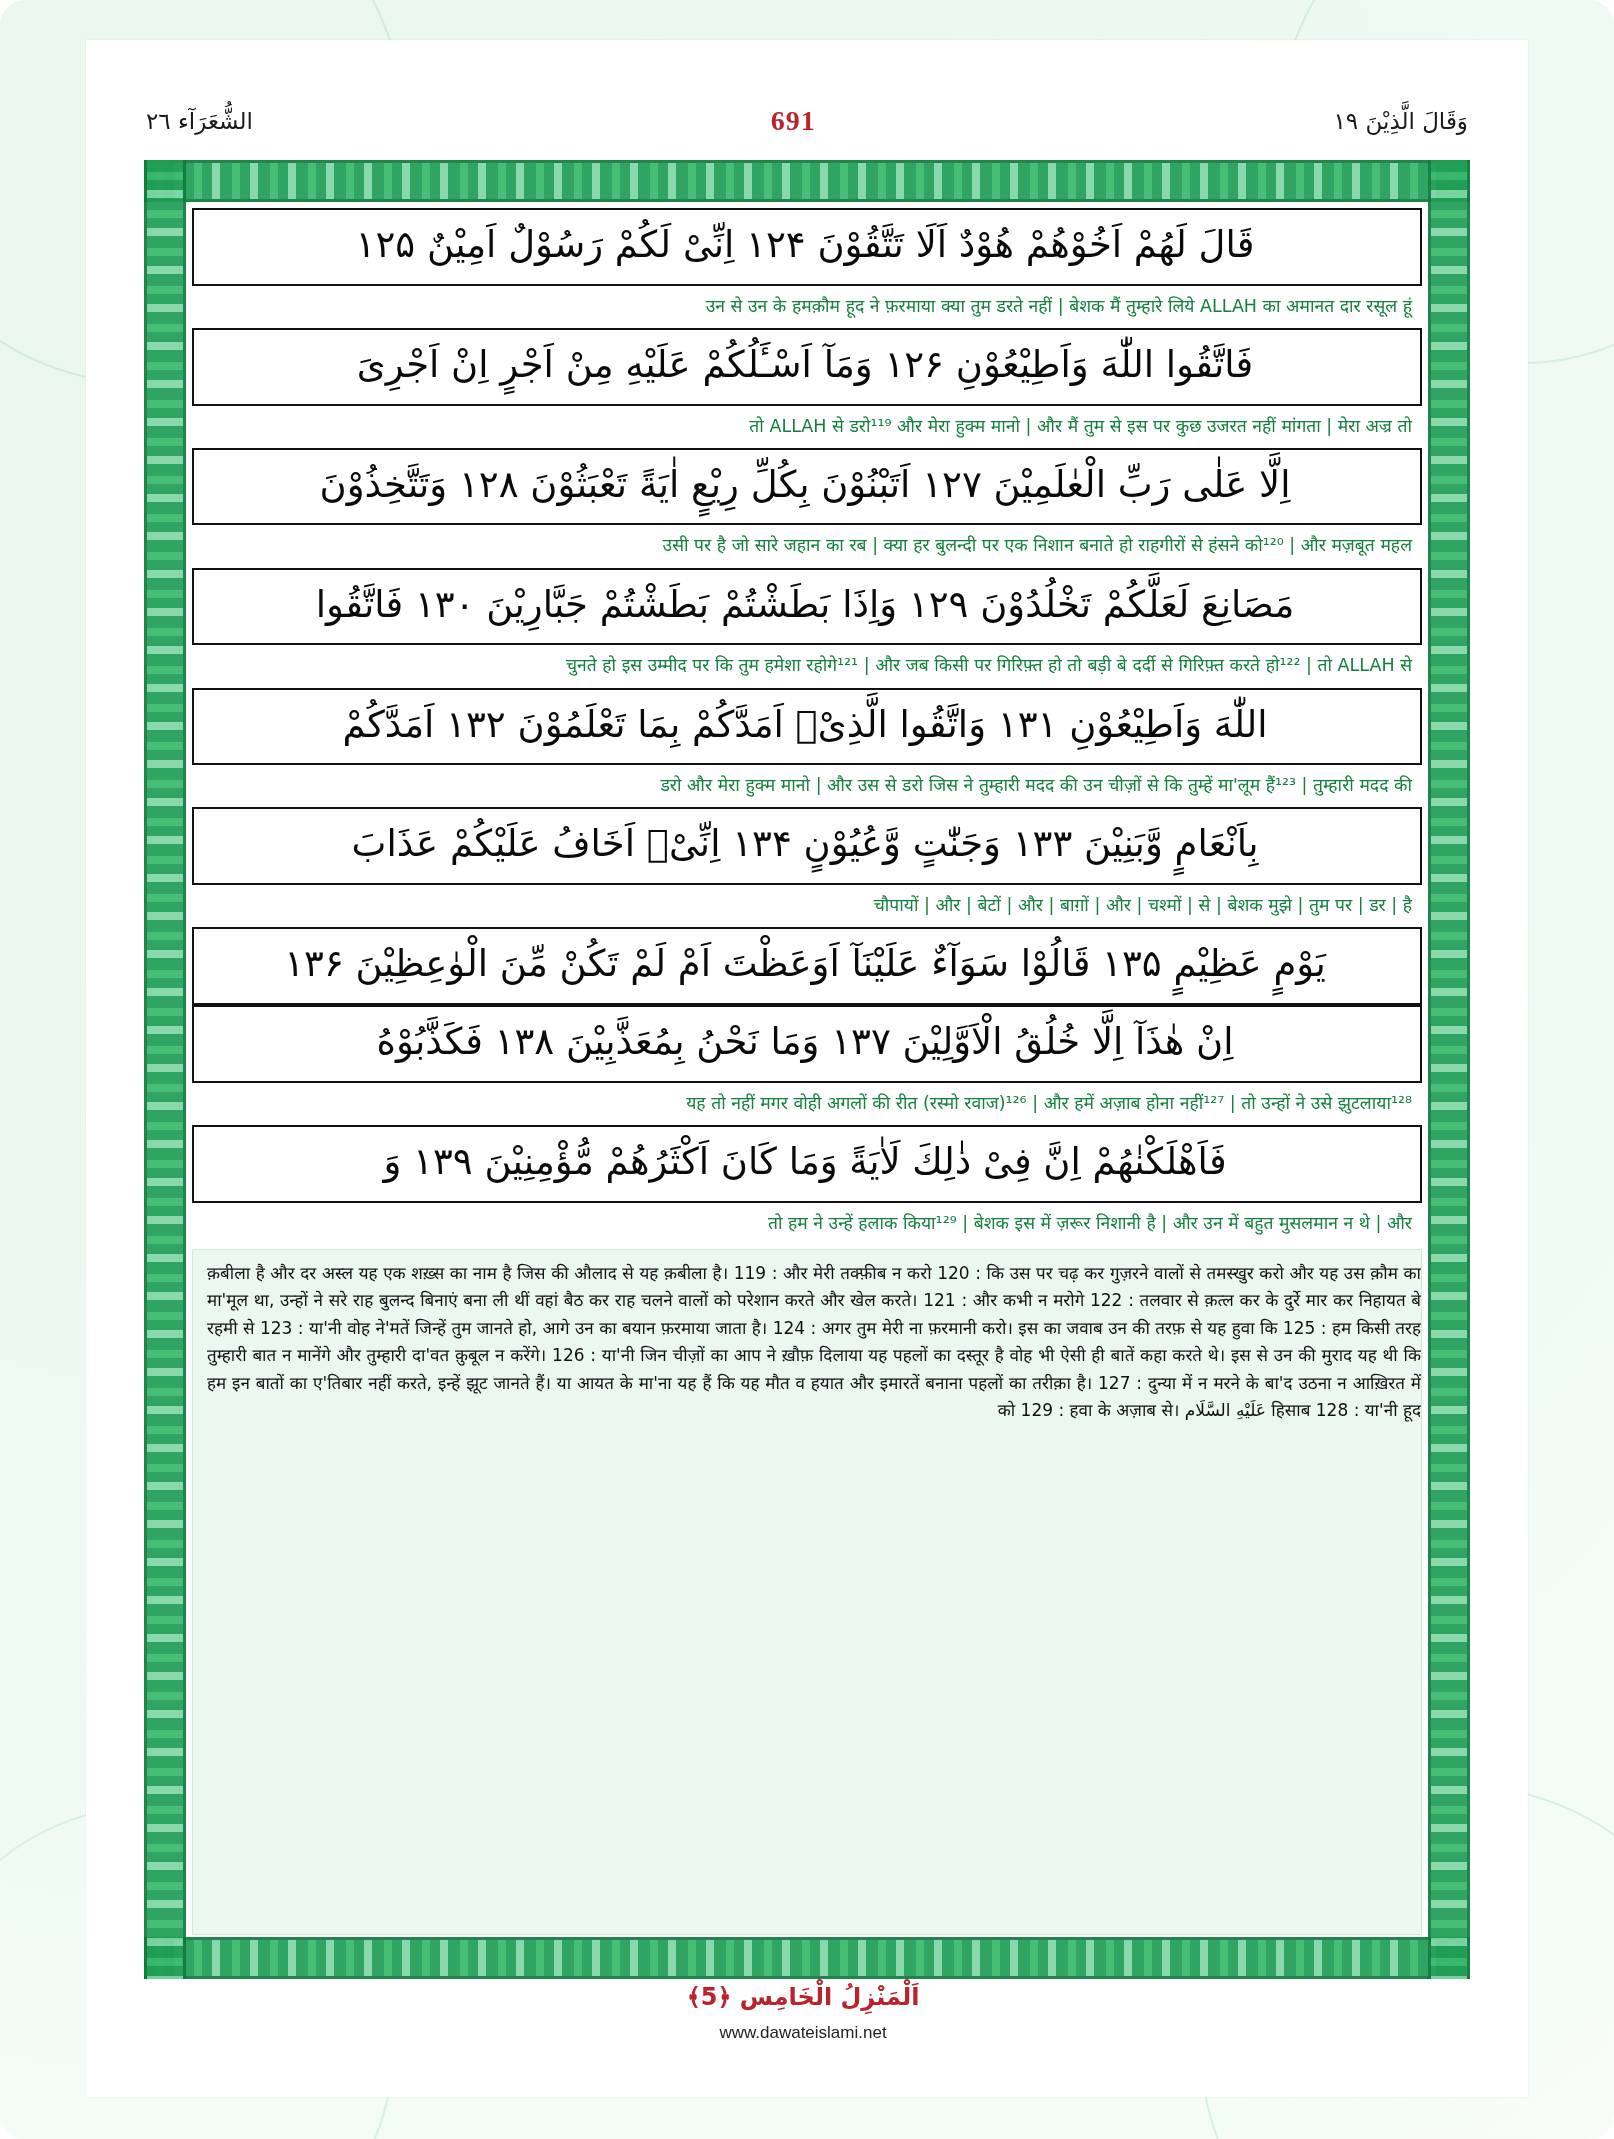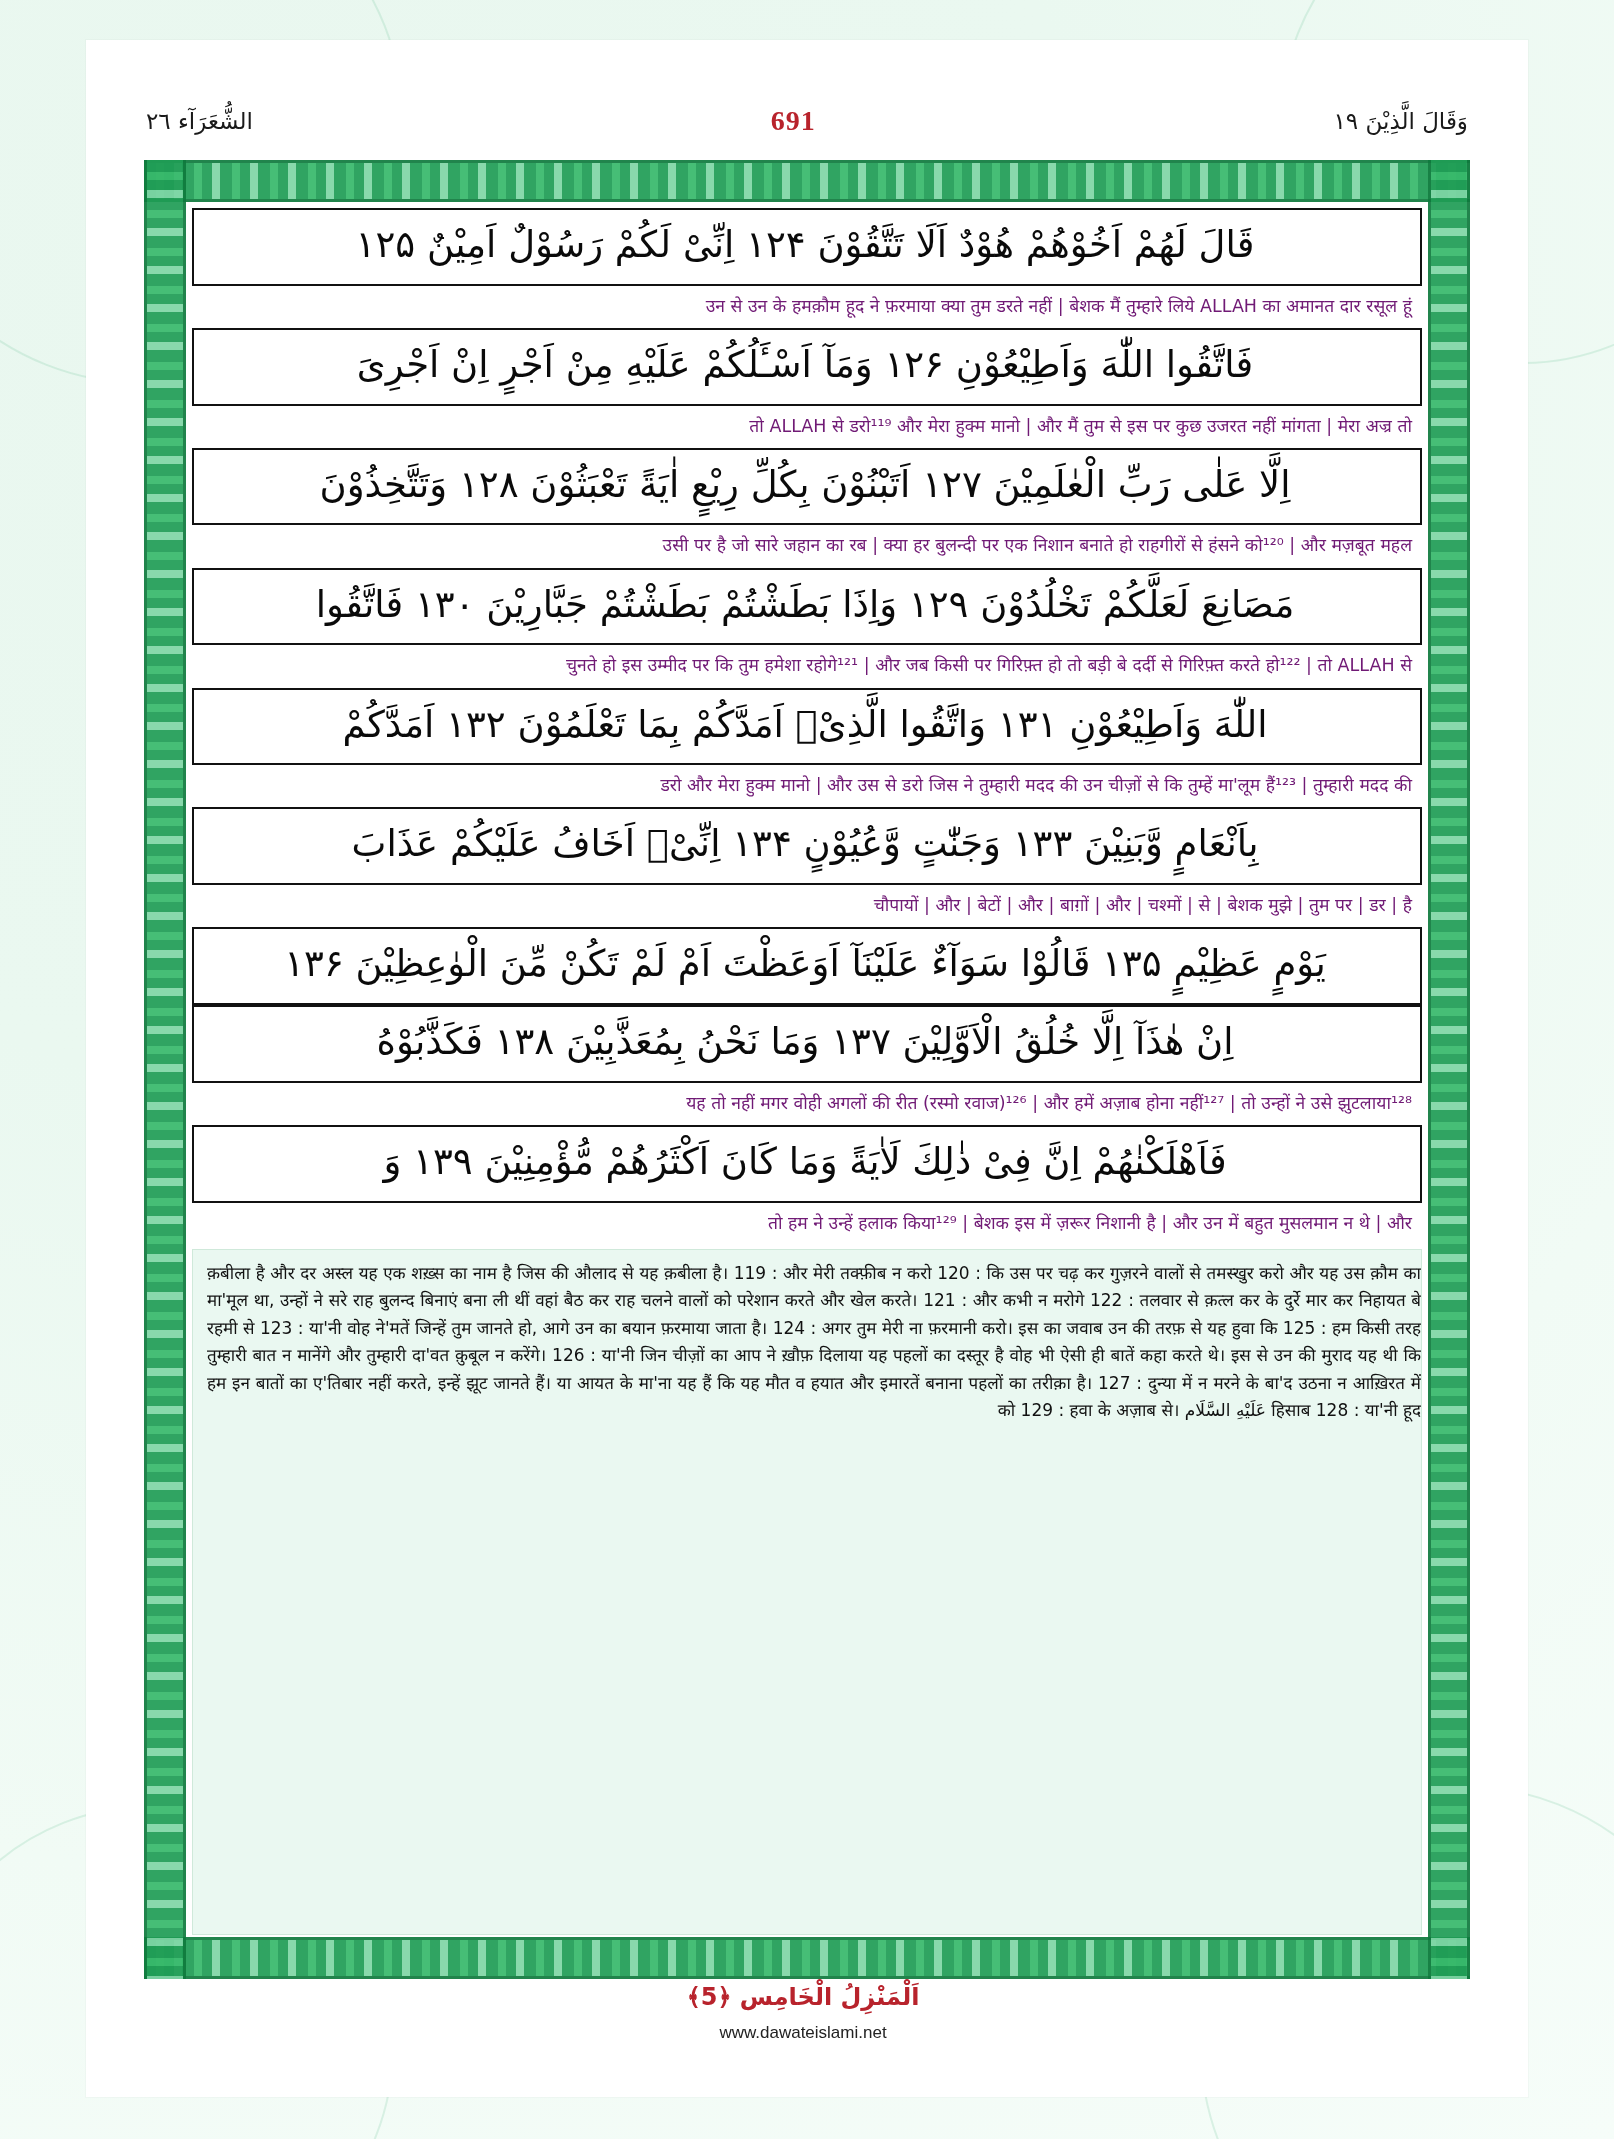--- a/index.html
+++ b/index.html
@@ -7,20 +7,21 @@
     width:1614px;height:2139px;
     background:#ffffff;
     font-family:"Liberation Sans", sans-serif;
     overflow:hidden;
   }
   .page{
     position:relative;
     width:1614px;height:2139px;
     background:
       radial-gradient(circle at 20% 15%, #e9f7ef 0%, #eaf8f0 35%, #f1fbf5 70%, #f6fdf9 100%);
+    border-radius: 25px;
   }
   
   .bg-motif{
     position:absolute;border-radius:50%;
     border:2px solid rgba(120,200,160,0.22);
     pointer-events:none;
   }
   .bg-motif.m1{left:-120px;top:-140px;width:520px;height:520px;}
   .bg-motif.m2{right:-150px;top:-120px;width:480px;height:480px;}
   .bg-motif.m3{left:420px;top:700px;width:760px;height:760px;border-color:rgba(120,200,160,0.14);}
@@ -104,21 +105,21 @@
     font-size:37px;line-height:1.45;
     color:#0a0a0a;
     padding:8px 12px 12px 8px;
     white-space:nowrap;
     overflow:hidden;
   }
   .urdu{
     font-family:"DejaVu Sans", sans-serif;
     direction:rtl;
     font-size:17.5px;line-height:1.5;
-    color:#701a75;
+    color:#15803d;
     padding:7px 10px 9px 10px;
     display:flex;justify-content:space-between;gap:10px;
     white-space:nowrap;overflow:hidden;
   }
 
   
   .footnotes{
     margin-top:4px;
     background:#eaf8f1;
     border:1px solid #cfe9da;

